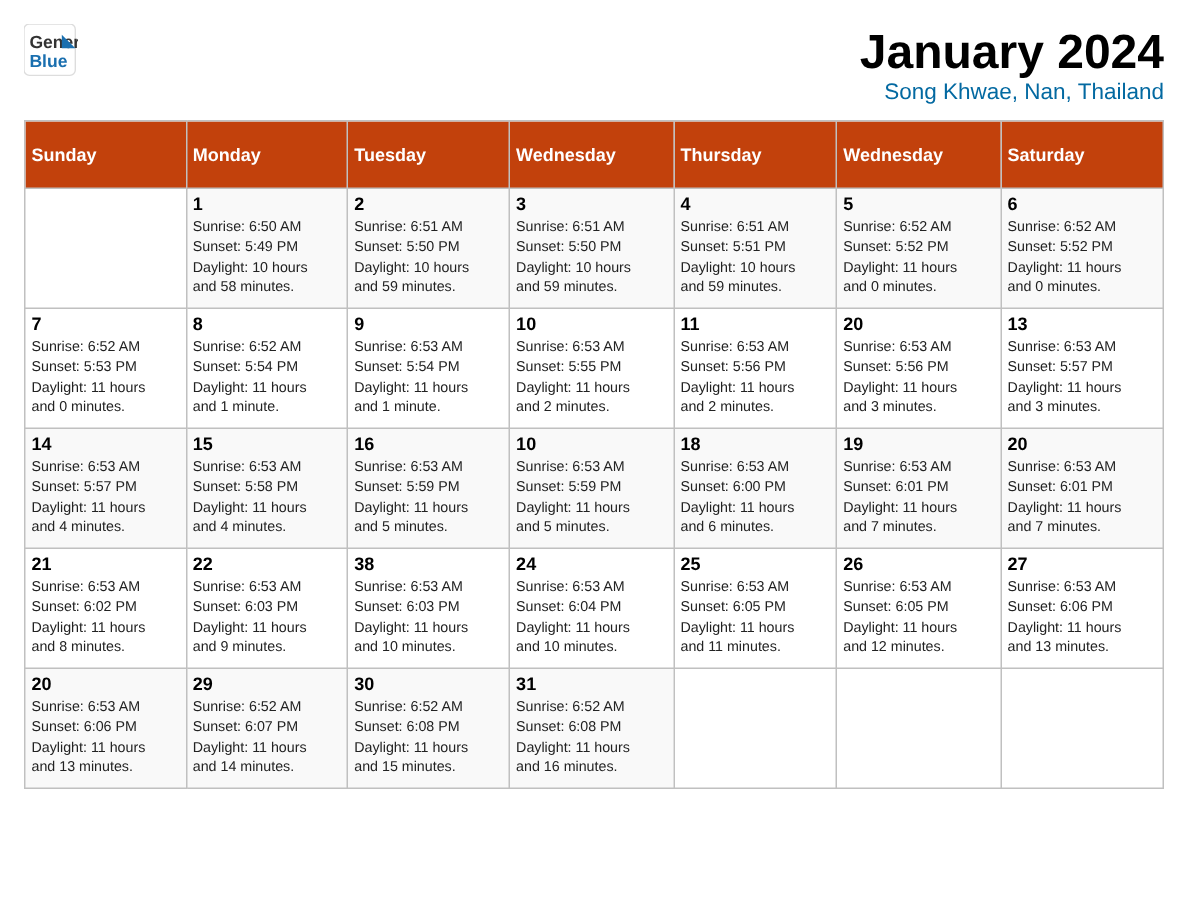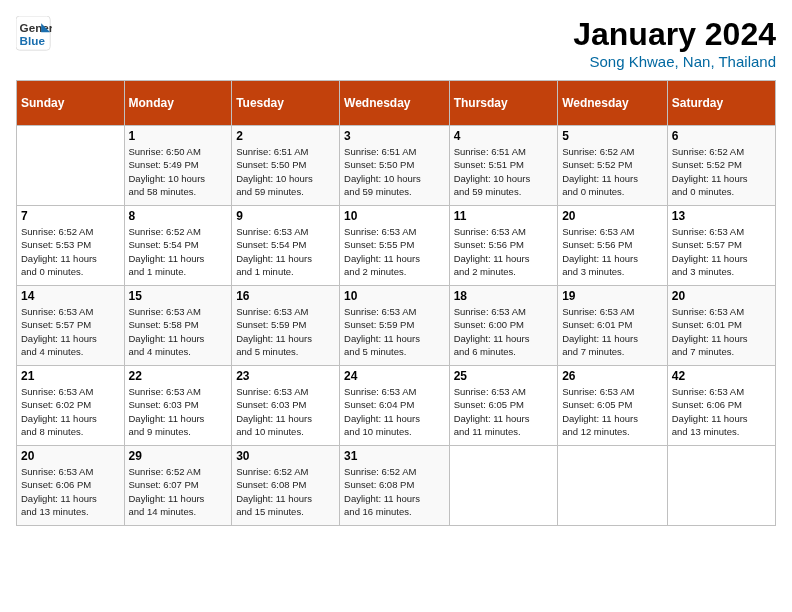--- a/index.html
+++ b/index.html
@@ -269,21 +269,21 @@
 and 8 minutes.</div>
           </td>
           <td>
             <div class="day-num">22</div>
             <div class="day-info" style="white-space: pre-line;">Sunrise: 6:53 AM
 Sunset: 6:03 PM
 Daylight: 11 hours
 and 9 minutes.</div>
           </td>
           <td>
-            <div class="day-num">23</div>
+            <div class="day-num">38</div>
             <div class="day-info" style="white-space: pre-line;">Sunrise: 6:53 AM
 Sunset: 6:03 PM
 Daylight: 11 hours
 and 10 minutes.</div>
           </td>
           <td>
             <div class="day-num">24</div>
             <div class="day-info" style="white-space: pre-line;">Sunrise: 6:53 AM
 Sunset: 6:04 PM
 Daylight: 11 hours
@@ -297,21 +297,21 @@
 and 11 minutes.</div>
           </td>
           <td>
             <div class="day-num">26</div>
             <div class="day-info" style="white-space: pre-line;">Sunrise: 6:53 AM
 Sunset: 6:05 PM
 Daylight: 11 hours
 and 12 minutes.</div>
           </td>
           <td>
-            <div class="day-num">42</div>
+            <div class="day-num">27</div>
             <div class="day-info" style="white-space: pre-line;">Sunrise: 6:53 AM
 Sunset: 6:06 PM
 Daylight: 11 hours
 and 13 minutes.</div>
           </td>
         </tr>
         <tr>
           <td>
             <div class="day-num">20</div>
             <div class="day-info" style="white-space: pre-line;">Sunrise: 6:53 AM

